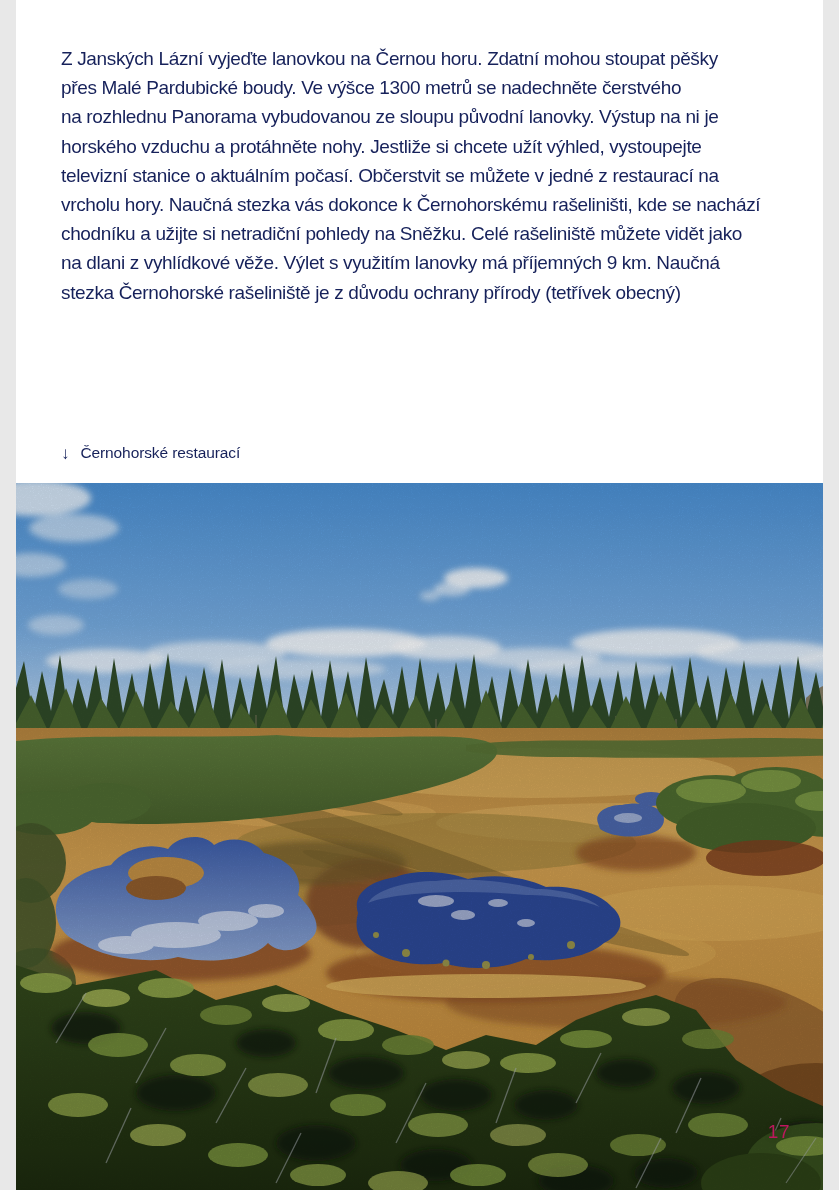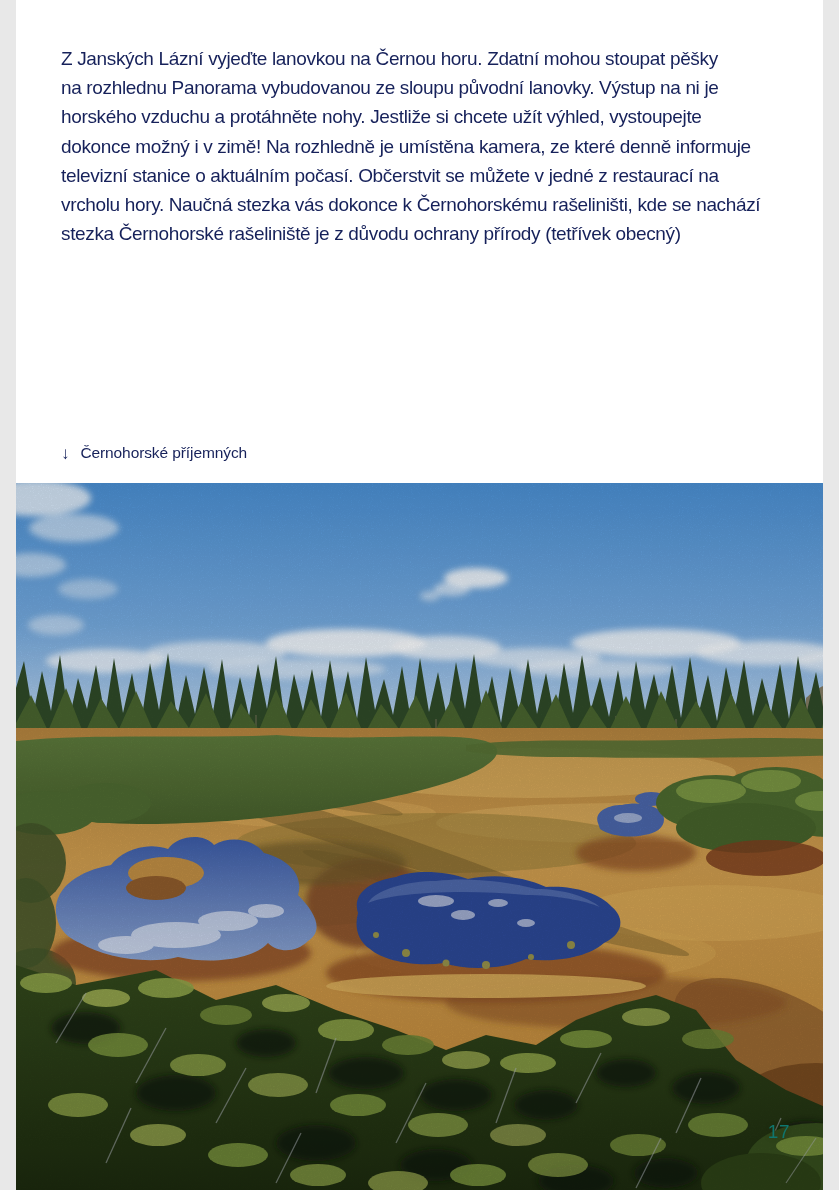--- a/index.html
+++ b/index.html
@@ -17,42 +17,44 @@
   .caption{
     position:absolute;left:45px;top:444px;
     display:flex;align-items:center;gap:11px;
     color:#16215a;font-size:15.5px;letter-spacing:-0.1px;font-weight:500;
   }
   .caption .arrow{font-size:17px;line-height:1;}
   .photo{position:absolute;left:0;top:483px;width:839px;height:707px;}
   .photo svg{display:block;width:839px;height:707px;}
   .page-number{
     position:absolute;right:33px;top:1121px;
-    color:#0f766e;font-size:19px;letter-spacing:0.5px;font-weight:500;
+    color:#be185d;font-size:19px;letter-spacing:0.5px;font-weight:500;
     text-shadow:0 0 4px rgba(40,50,20,.45);
   }
 </style>
 </head>
 <body>
 
 <div class="page">
 
   <div class="intro">
     <div class="line">Z Janských Lázní vyjeďte lanovkou na Černou horu. Zdatní mohou stoupat pěšky</div>
+    <div class="line">přes Malé Pardubické boudy. Ve výšce 1300 metrů se nadechněte čerstvého</div>
     <div class="line">na rozhlednu Panorama vybudovanou ze sloupu původní lanovky. Výstup na ni je</div>
     <div class="line">horského vzduchu a protáhněte nohy. Jestliže si chcete užít výhled, vystoupejte</div>
-    <div class="line">dokonce možný i v zimě! Na rozhledně je umístěna kamera, ze které denně informuje</div>
     <div class="line">televizní stanice o aktuálním počasí. Občerstvit se můžete v jedné z restaurací na</div>
     <div class="line">vrcholu hory. Naučná stezka vás dokonce k Černohorskému rašeliništi, kde se nachází</div>
+    <div class="line">chodníku a užijte si netradiční pohledy na Sněžku. Celé rašeliniště můžete vidět jako</div>
+    <div class="line">na dlani z vyhlídkové věže. Výlet s využitím lanovky má příjemných 9 km. Naučná</div>
     <div class="line">stezka Černohorské rašeliniště je z důvodu ochrany přírody (tetřívek obecný)</div>
   </div>
 
   <div class="caption">
     <span class="arrow">↓</span>
-    <span>Černohorské příjemných</span>
+    <span>Černohorské restaurací</span>
   </div>
 
   <div class="photo">
     <svg viewBox="0 0 839 707" preserveAspectRatio="none">
       <defs>
         <linearGradient id="skyG" x1="0" y1="0" x2="0" y2="1">
           <stop offset="0" stop-color="#4b90d4"></stop>
           <stop offset="0.55" stop-color="#76abe0"></stop>
           <stop offset="1" stop-color="#c7dbf0"></stop>
         </linearGradient>

